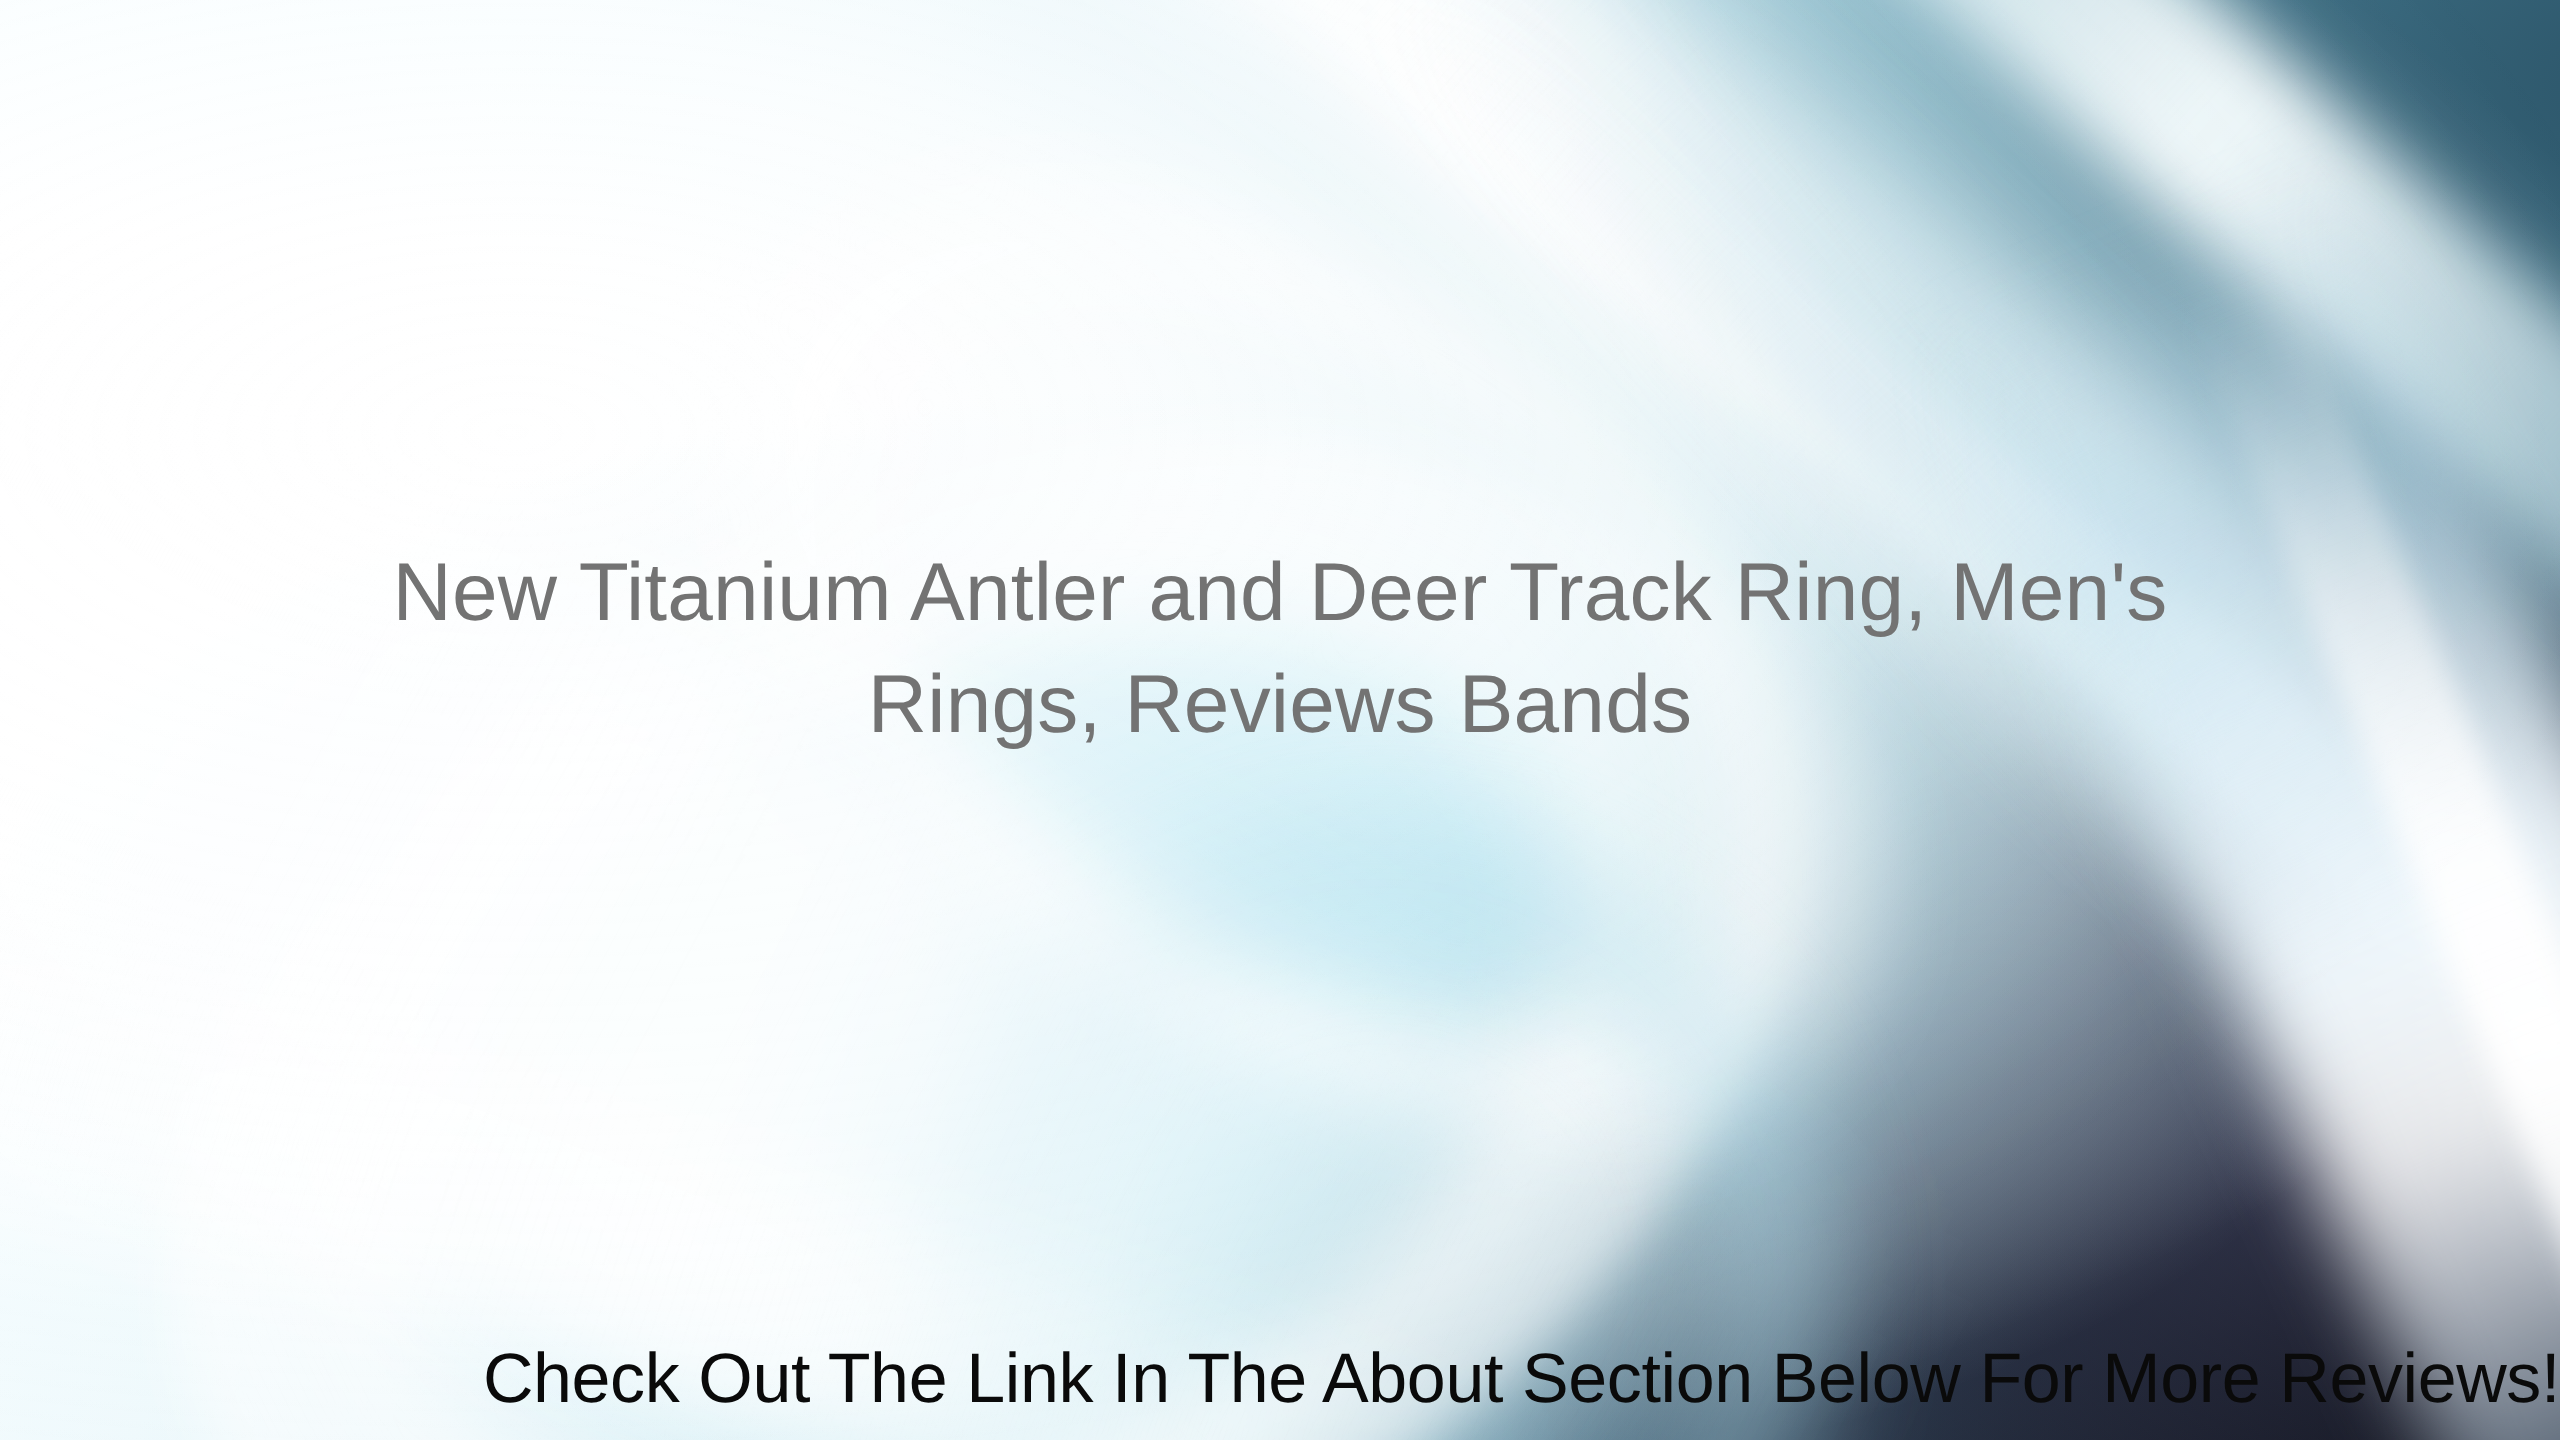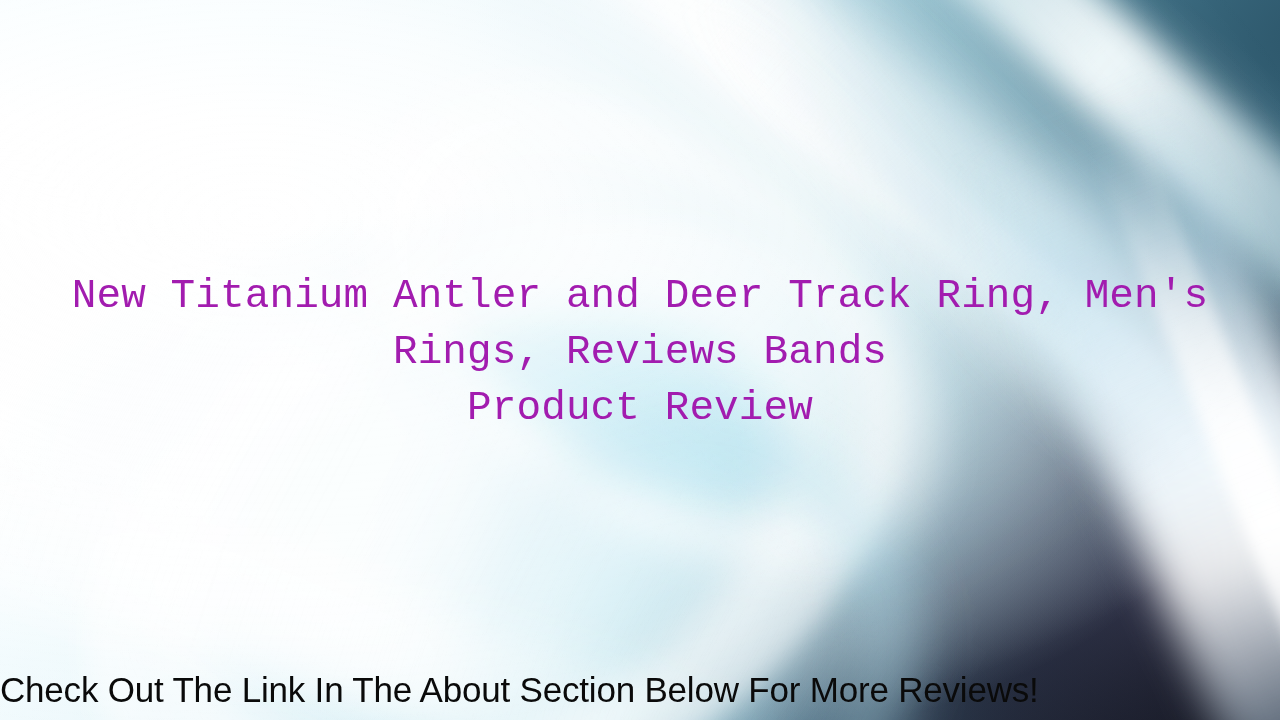--- a/index.html
+++ b/index.html
@@ -260,35 +260,34 @@
   .title-block {
     position: absolute;
     left: 0;
     right: 0;
     top: 268px;
     text-align: center;
     z-index: 10;
   }
   .title-line {
     display: block;
-    color: #a21caf;
+    color: #737373;
     font-size: 41px;
     line-height: 56px;
     font-weight: 400;
     letter-spacing: 0.1px;
     white-space: nowrap;
-    font-family: Liberation Mono, monospace;
   }
 
   .caption {
     position: absolute;
     left: 0;
     right: 0;
     bottom: 8px;
-    text-align: left;
+    text-align: right;
     color: #0a0a0a;
     font-size: 35px;
     line-height: 44px;
     font-weight: 400;
     letter-spacing: -0.2px;
     white-space: nowrap;
     z-index: 10;
   }
 </style>
 </head>
@@ -314,18 +313,17 @@
   <div class="streak streak-h"></div>
   <div class="streak streak-c"></div>
   <div class="streak streak-d"></div>
   <div class="streak streak-e"></div>
 
   <div class="bg-layer bg-soft"></div>
 
   <div class="title-block">
     <span class="title-line">New Titanium Antler and Deer Track Ring, Men's</span>
     <span class="title-line">Rings, Reviews Bands</span>
-    <span class="title-line">Product Review</span>
   </div>
 
   <div class="caption">Check Out The Link In The About Section Below For More Reviews!</div>
 
 </div>
 
 </body></html>

